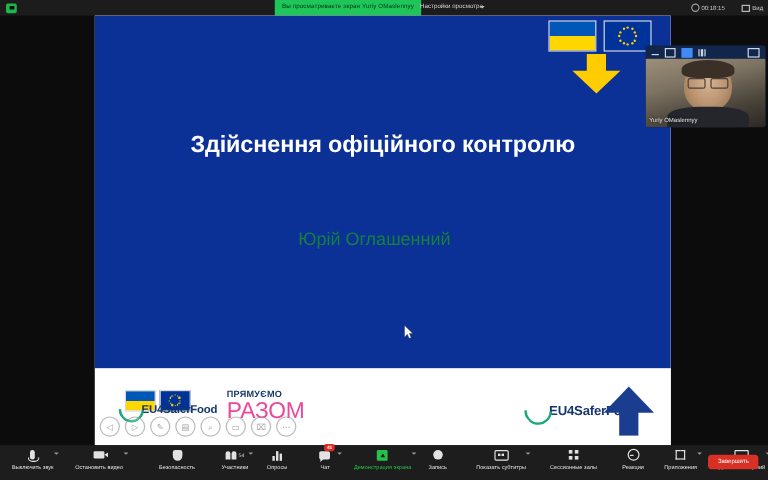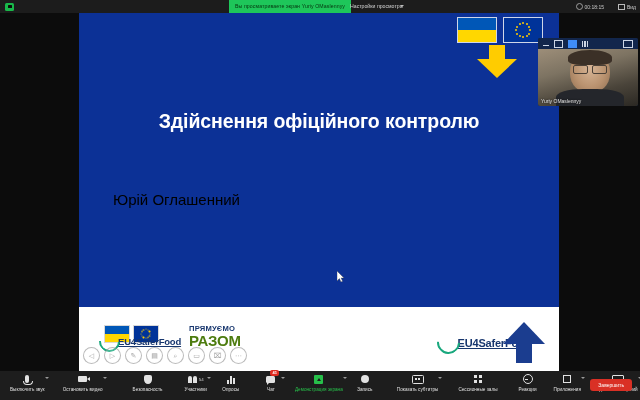--- a/index.html
+++ b/index.html
@@ -43,41 +43,41 @@
             width:16px;height:16px;}
   .eu-stars i{position:absolute;width:2px;height:2px;background:#ffcc00;border-radius:50%;}
   .arrow-down{position:relative;margin:2px auto 0;width:92px;height:34px;}
   .arrow-down .shaft{position:absolute;left:38px;top:0;width:16px;height:16px;background:#ffcc00;}
   .arrow-down .head{position:absolute;left:26px;top:14px;width:0;height:0;
       border-left:20px solid transparent;border-right:20px solid transparent;
       border-top:19px solid #ffcc00;}
 
   .slide-title{position:absolute;left:34px;top:96px;width:412px;text-align:center;
       color:#ffffff;font-weight:bold;font-size:19.5px;line-height:1.32;letter-spacing:-.1px;}
-  .slide-author{position:absolute;left:34px;top:178px;width:412px;text-align:left;
-      color:#000000;font-size:15px;padding-right:14px;box-sizing:border-box;}
+  .slide-author{position:absolute;left:34px;top:178px;width:412px;text-align:center;
+      color:#15803d;font-size:15px;padding-right:14px;box-sizing:border-box;}
 
   .cursor{position:absolute;left:258px;top:258px;width:8px;height:11px;}
   .cursor svg{display:block;}
 
   
   .footer-band{position:absolute;left:0;top:294px;width:480px;height:64px;background:#fff;}
   .logo-left{position:absolute;left:25px;top:18px;display:flex;align-items:center;gap:3px;}
   .mini-flag{width:26px;height:18px;border:.6px solid #d8d8d8;box-sizing:border-box;position:relative;}
   .mini-ua{background:linear-gradient(#0057b7 0 50%,#ffd700 50% 100%);}
   .mini-eu{background:#003399;}
   .mini-eu .eu-stars{width:11px;height:11px;}
   .mini-eu .eu-stars i{width:1.4px;height:1.4px;}
   .eu4safer-mark{position:absolute;left:20px;top:24px;display:flex;align-items:center;}
   .swoosh{width:17px;height:17px;border:2.6px solid #1aa87e;border-radius:50%;
       border-right-color:transparent;border-top-color:transparent;transform:rotate(-42deg);}
-  .eu4-text{font-weight:bold;font-size:9.5px;color:#17366e;margin-left:-2px;letter-spacing:-.2px;text-decoration:underline;}
+  .eu4-text{font-weight:bold;font-size:9.5px;color:#17366e;margin-left:-2px;letter-spacing:-.2px;}
   .pryamuemo{position:absolute;left:110px;top:18px;line-height:1.02;}
   .pry-1{font-weight:bold;font-size:7.6px;color:#17366e;letter-spacing:.2px;}
-  .pry-2{font-weight:bold;font-size:15px;color:#4d7c0f;letter-spacing:-.2px;}
+  .pry-2{font-weight:normal;font-size:19px;color:#ec4899;letter-spacing:-.2px;}
   .logo-right{position:absolute;right:28px;top:24px;display:flex;align-items:center;}
   .logo-right .swoosh{width:19px;height:19px;}
   .logo-right .eu4-text{font-size:11px;}
   .blue-arrow{position:absolute;right:14px;top:15px;width:42px;height:42px;}
   .blue-arrow .head{position:absolute;left:0;top:0;width:0;height:0;
       border-left:21px solid transparent;border-right:21px solid transparent;
       border-bottom:22px solid #1b3d8f;}
   .blue-arrow .shaft{position:absolute;left:13px;top:21px;width:16px;height:20px;background:#1b3d8f;}
 
   .ppt-bar{position:absolute;left:4px;top:334px;display:flex;gap:4px;}

